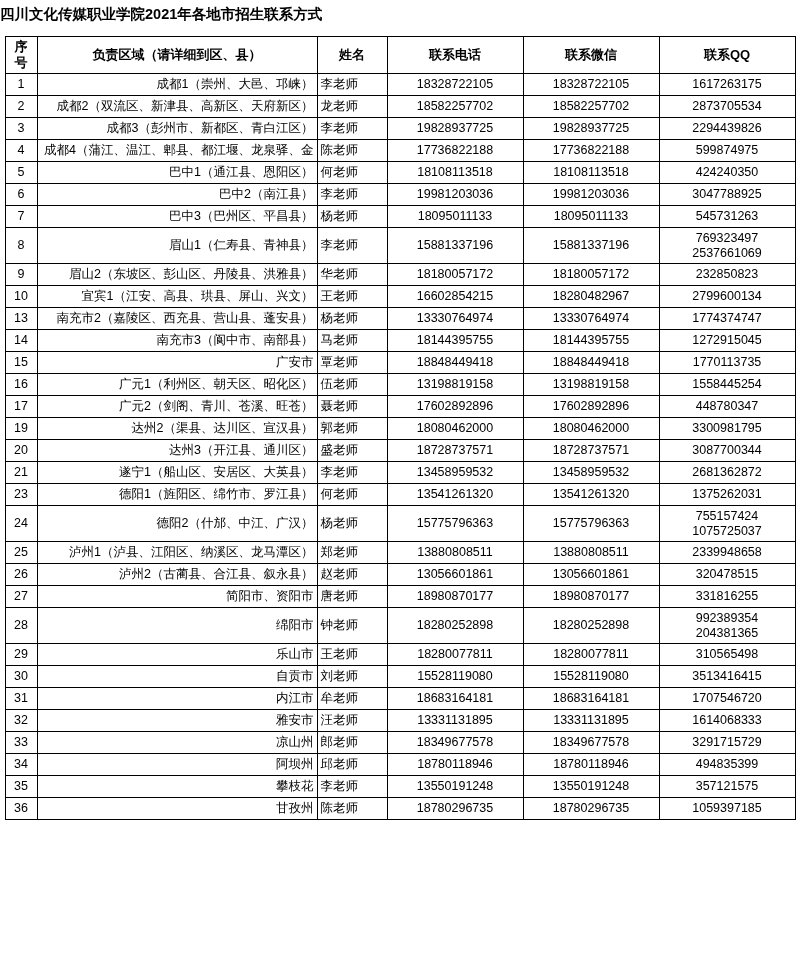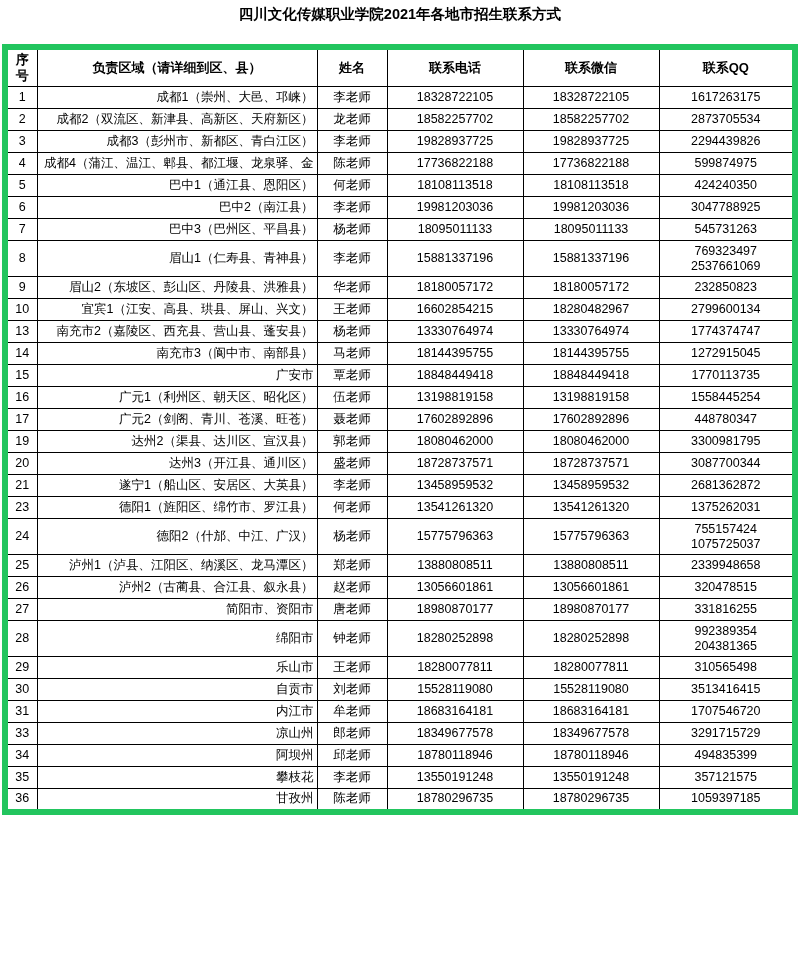--- a/index.html
+++ b/index.html
@@ -15,33 +15,33 @@
     overflow: hidden;
   }
   .page {
     width: 800px;
     height: 977px;
     position: relative;
     box-sizing: border-box;
     padding: 0;
   }
   .doc-title {
-    text-align: center;
+    text-align: left;
     font-size: 14.5px;
     font-weight: bold;
     line-height: 1;
     padding: 7px 0 6px 0;
     letter-spacing: 0px;
   }
   table.contacts {
     border-collapse: collapse;
     table-layout: fixed;
     width: 790px;
-    margin: 16px auto;
-    border: 6px solid #22c55e;
+    margin: 8px auto;
+    border: 1px solid #22c55e;
   }
   table.contacts th,
   table.contacts td {
     border: 1px solid #000;
     font-size: 12.5px;
     padding: 2px 3px;
     line-height: 1.25;
     vertical-align: middle;
     box-sizing: border-box;
   }
@@ -61,21 +61,20 @@
   td.idx {
     text-align: center;
   }
   td.area {
     text-align: right;
     padding-left: 10px;
     white-space: nowrap;
     overflow: hidden;
   }
   td.name {
-    text-align: center;
   }
   td.phone, td.wechat, td.qq {
     text-align: center;
     font-family: "Liberation Sans", "DejaVu Sans", sans-serif;
   }
   td.qq .two-line span {
     display: block;
     line-height: 1.2;
   }
   tr.tall td { height: 36px; }
@@ -333,20 +332,28 @@
         </tr>
         <tr class="norm">
           <td class="idx">31</td>
           <td class="area">内江市</td>
           <td class="name">牟老师</td>
           <td class="phone">18683164181</td>
           <td class="wechat">18683164181</td>
           <td class="qq">1707546720</td>
         </tr>
         <tr class="norm">
+          <td class="idx">32</td>
+          <td class="area">雅安市</td>
+          <td class="name">汪老师</td>
+          <td class="phone">13331131895</td>
+          <td class="wechat">13331131895</td>
+          <td class="qq">1614068333</td>
+        </tr>
+        <tr class="norm">
           <td class="idx">33</td>
           <td class="area">凉山州</td>
           <td class="name">郎老师</td>
           <td class="phone">18349677578</td>
           <td class="wechat">18349677578</td>
           <td class="qq">3291715729</td>
         </tr>
         <tr class="norm">
           <td class="idx">34</td>
           <td class="area">阿坝州</td>

